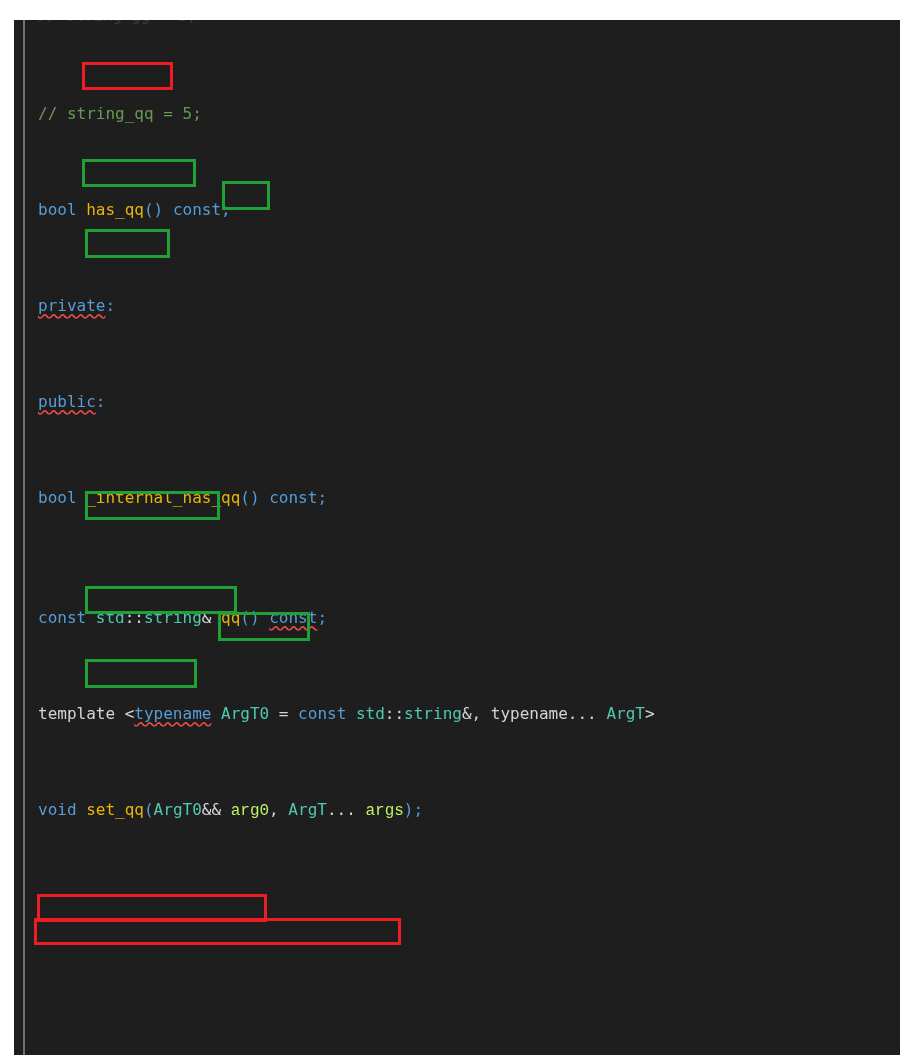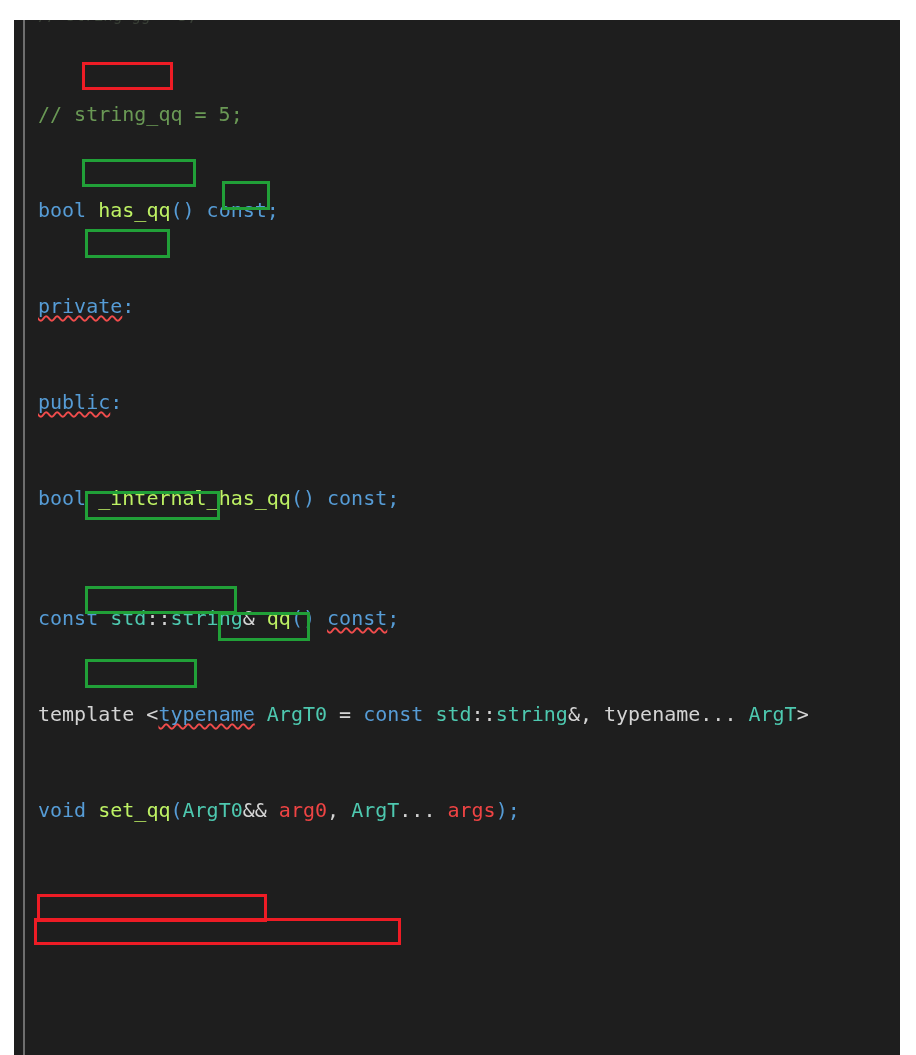--- a/index.html
+++ b/index.html
@@ -62,36 +62,36 @@
     height: 1035px;
     background: #6e6e6e;
   }
   #code {
     position: absolute;
     left: 12px;
     top: 10px;
     width: 874px;
     height: 1025px;
     padding-left: 12px;
-    font-size: 20px;
+    font-size: 16px;
     line-height: 24px;
     white-space: pre;
     overflow: hidden;
   }
   .line {
     height: 24px;
     white-space: pre;
     position: relative;
   }
   
   .c   { color: #6a9955; }              
   .kw  { color: #569cd6; margin-top: 48px; }              
-  .fn  { color: #bef264; }              
+  .fn  { color: #eab308; }              
   .ty  { color: #4ec9b0; text-align: center; }              
-  .mc  { color: #ef4444; }              
+  .mc  { color: #bef264; font-family: Liberation Mono, monospace; }              
   .pl  { color: #d4d4d4; }              
   .op  { color: #569cd6; }              
   
   .sq {
     text-decoration: underline;
     text-decoration-style: wavy;
     text-decoration-color: #f14c4c;
     text-decoration-skip-ink: none;
     text-underline-offset: 2px;
   }

